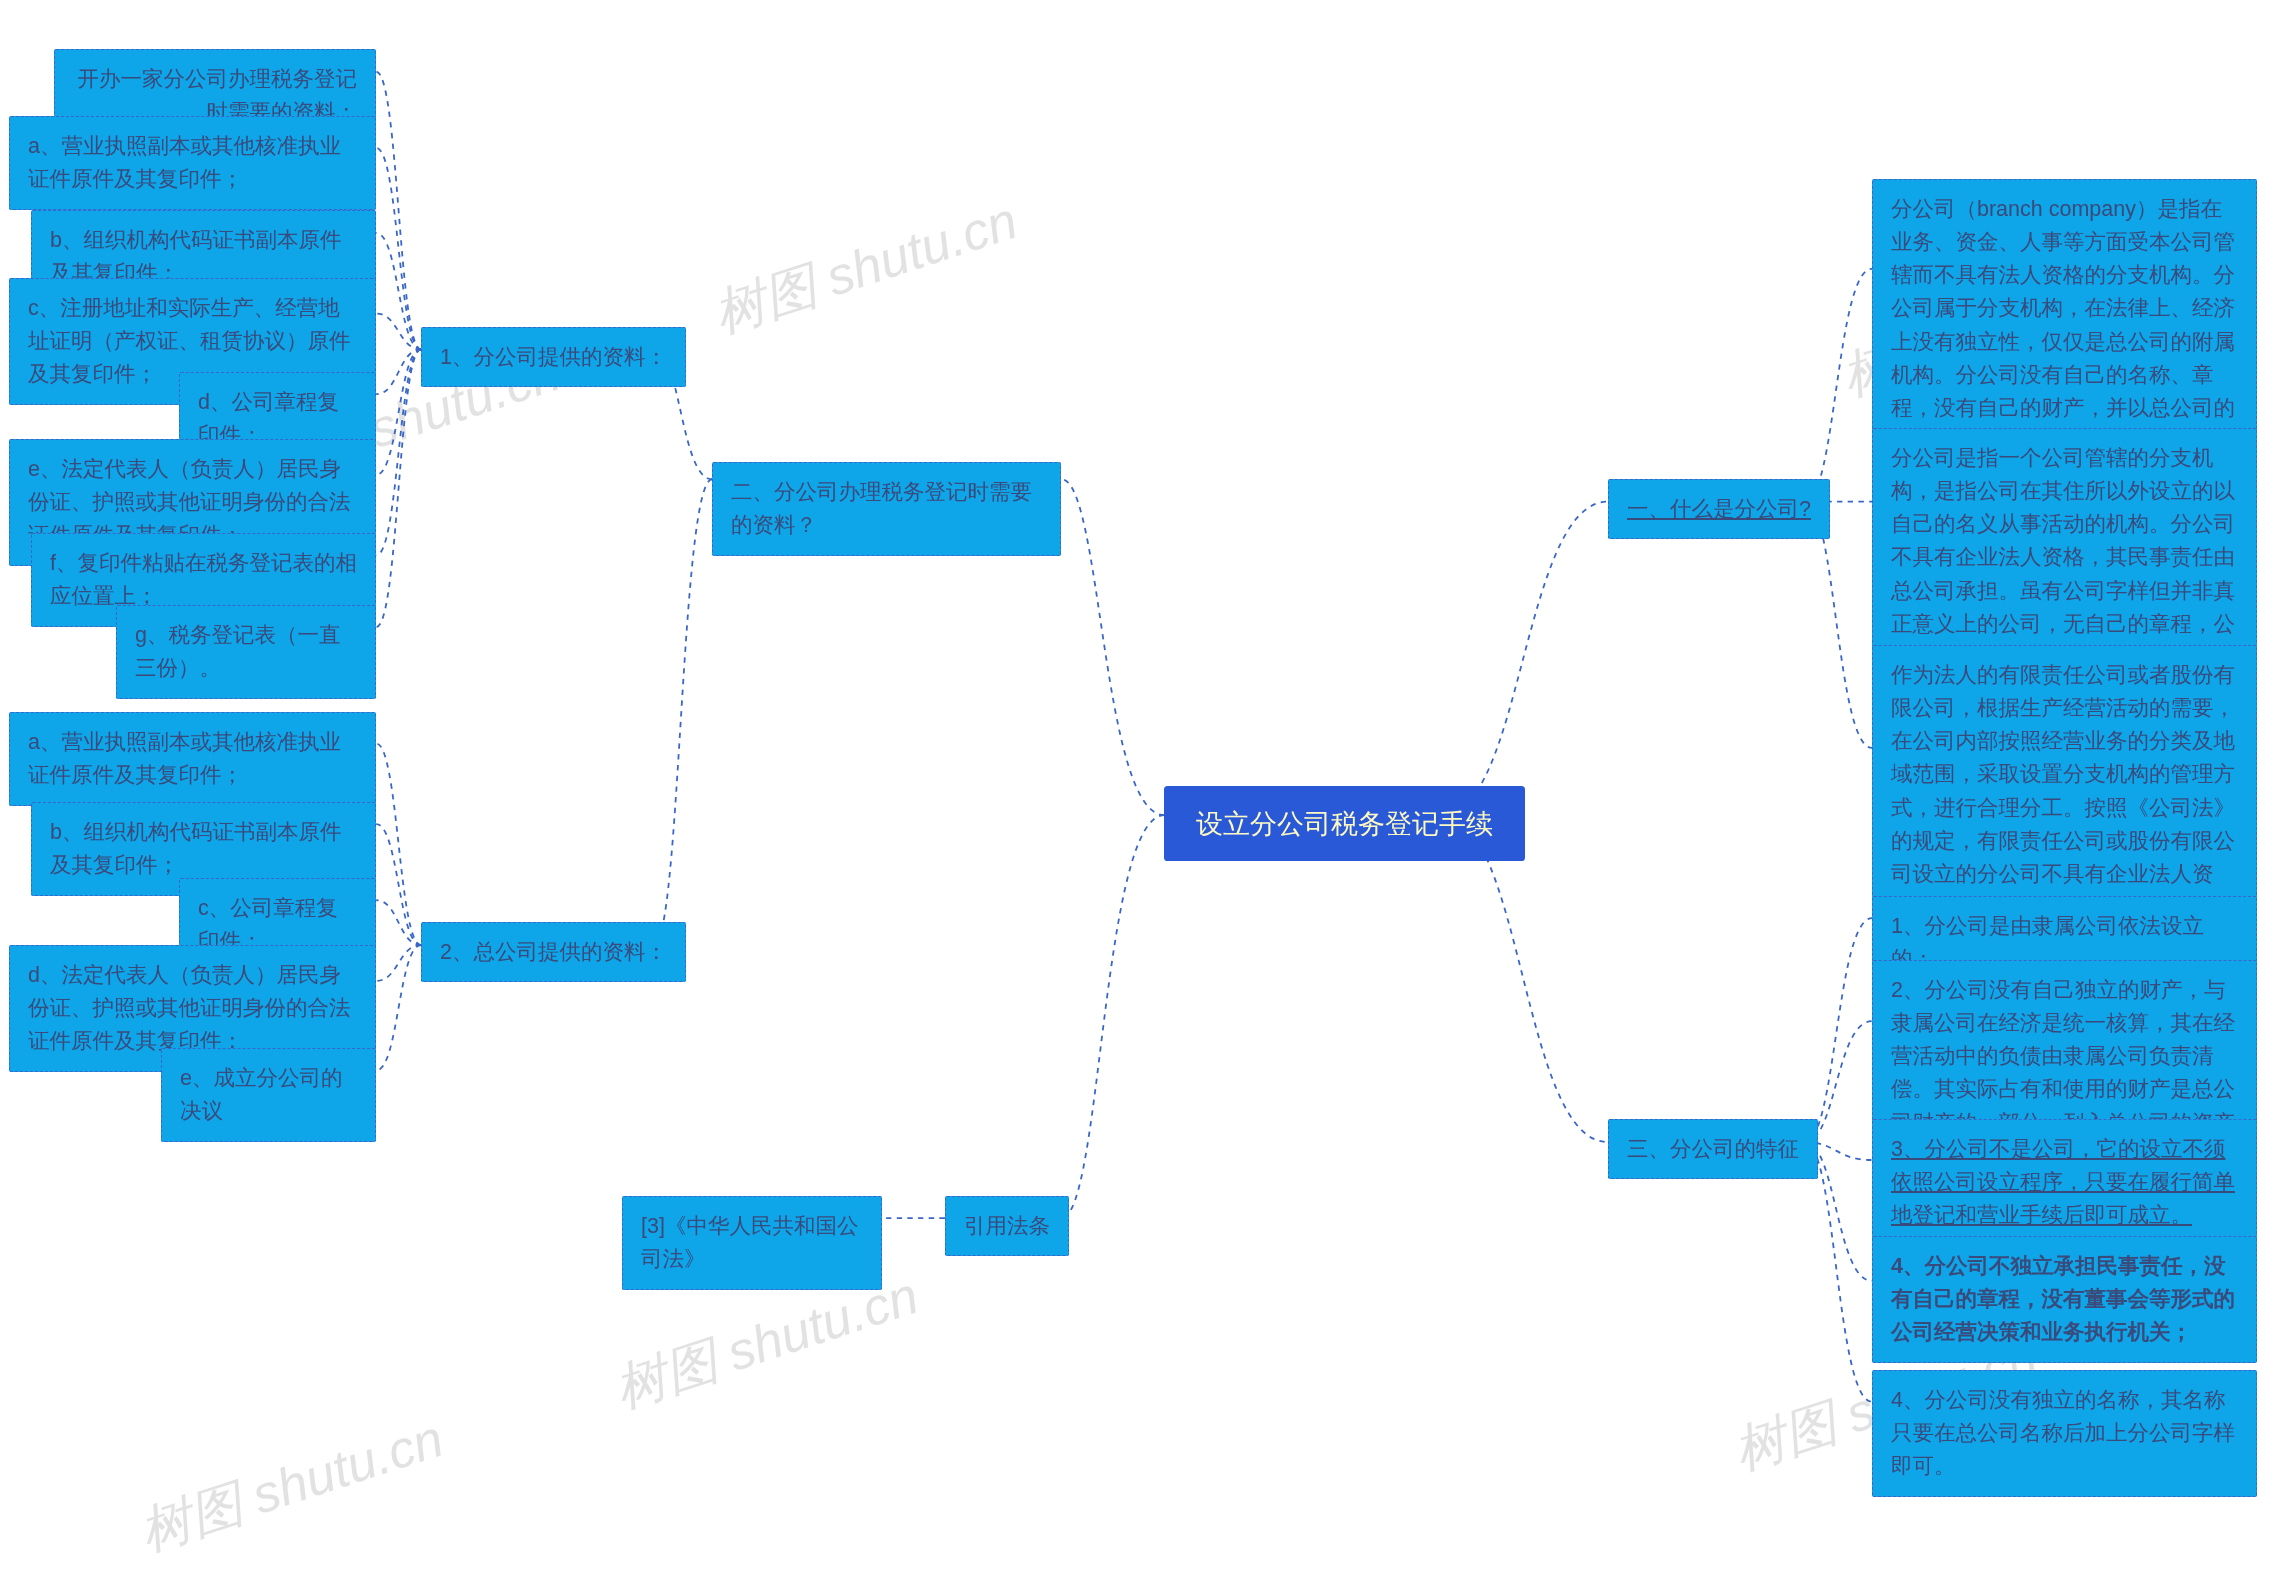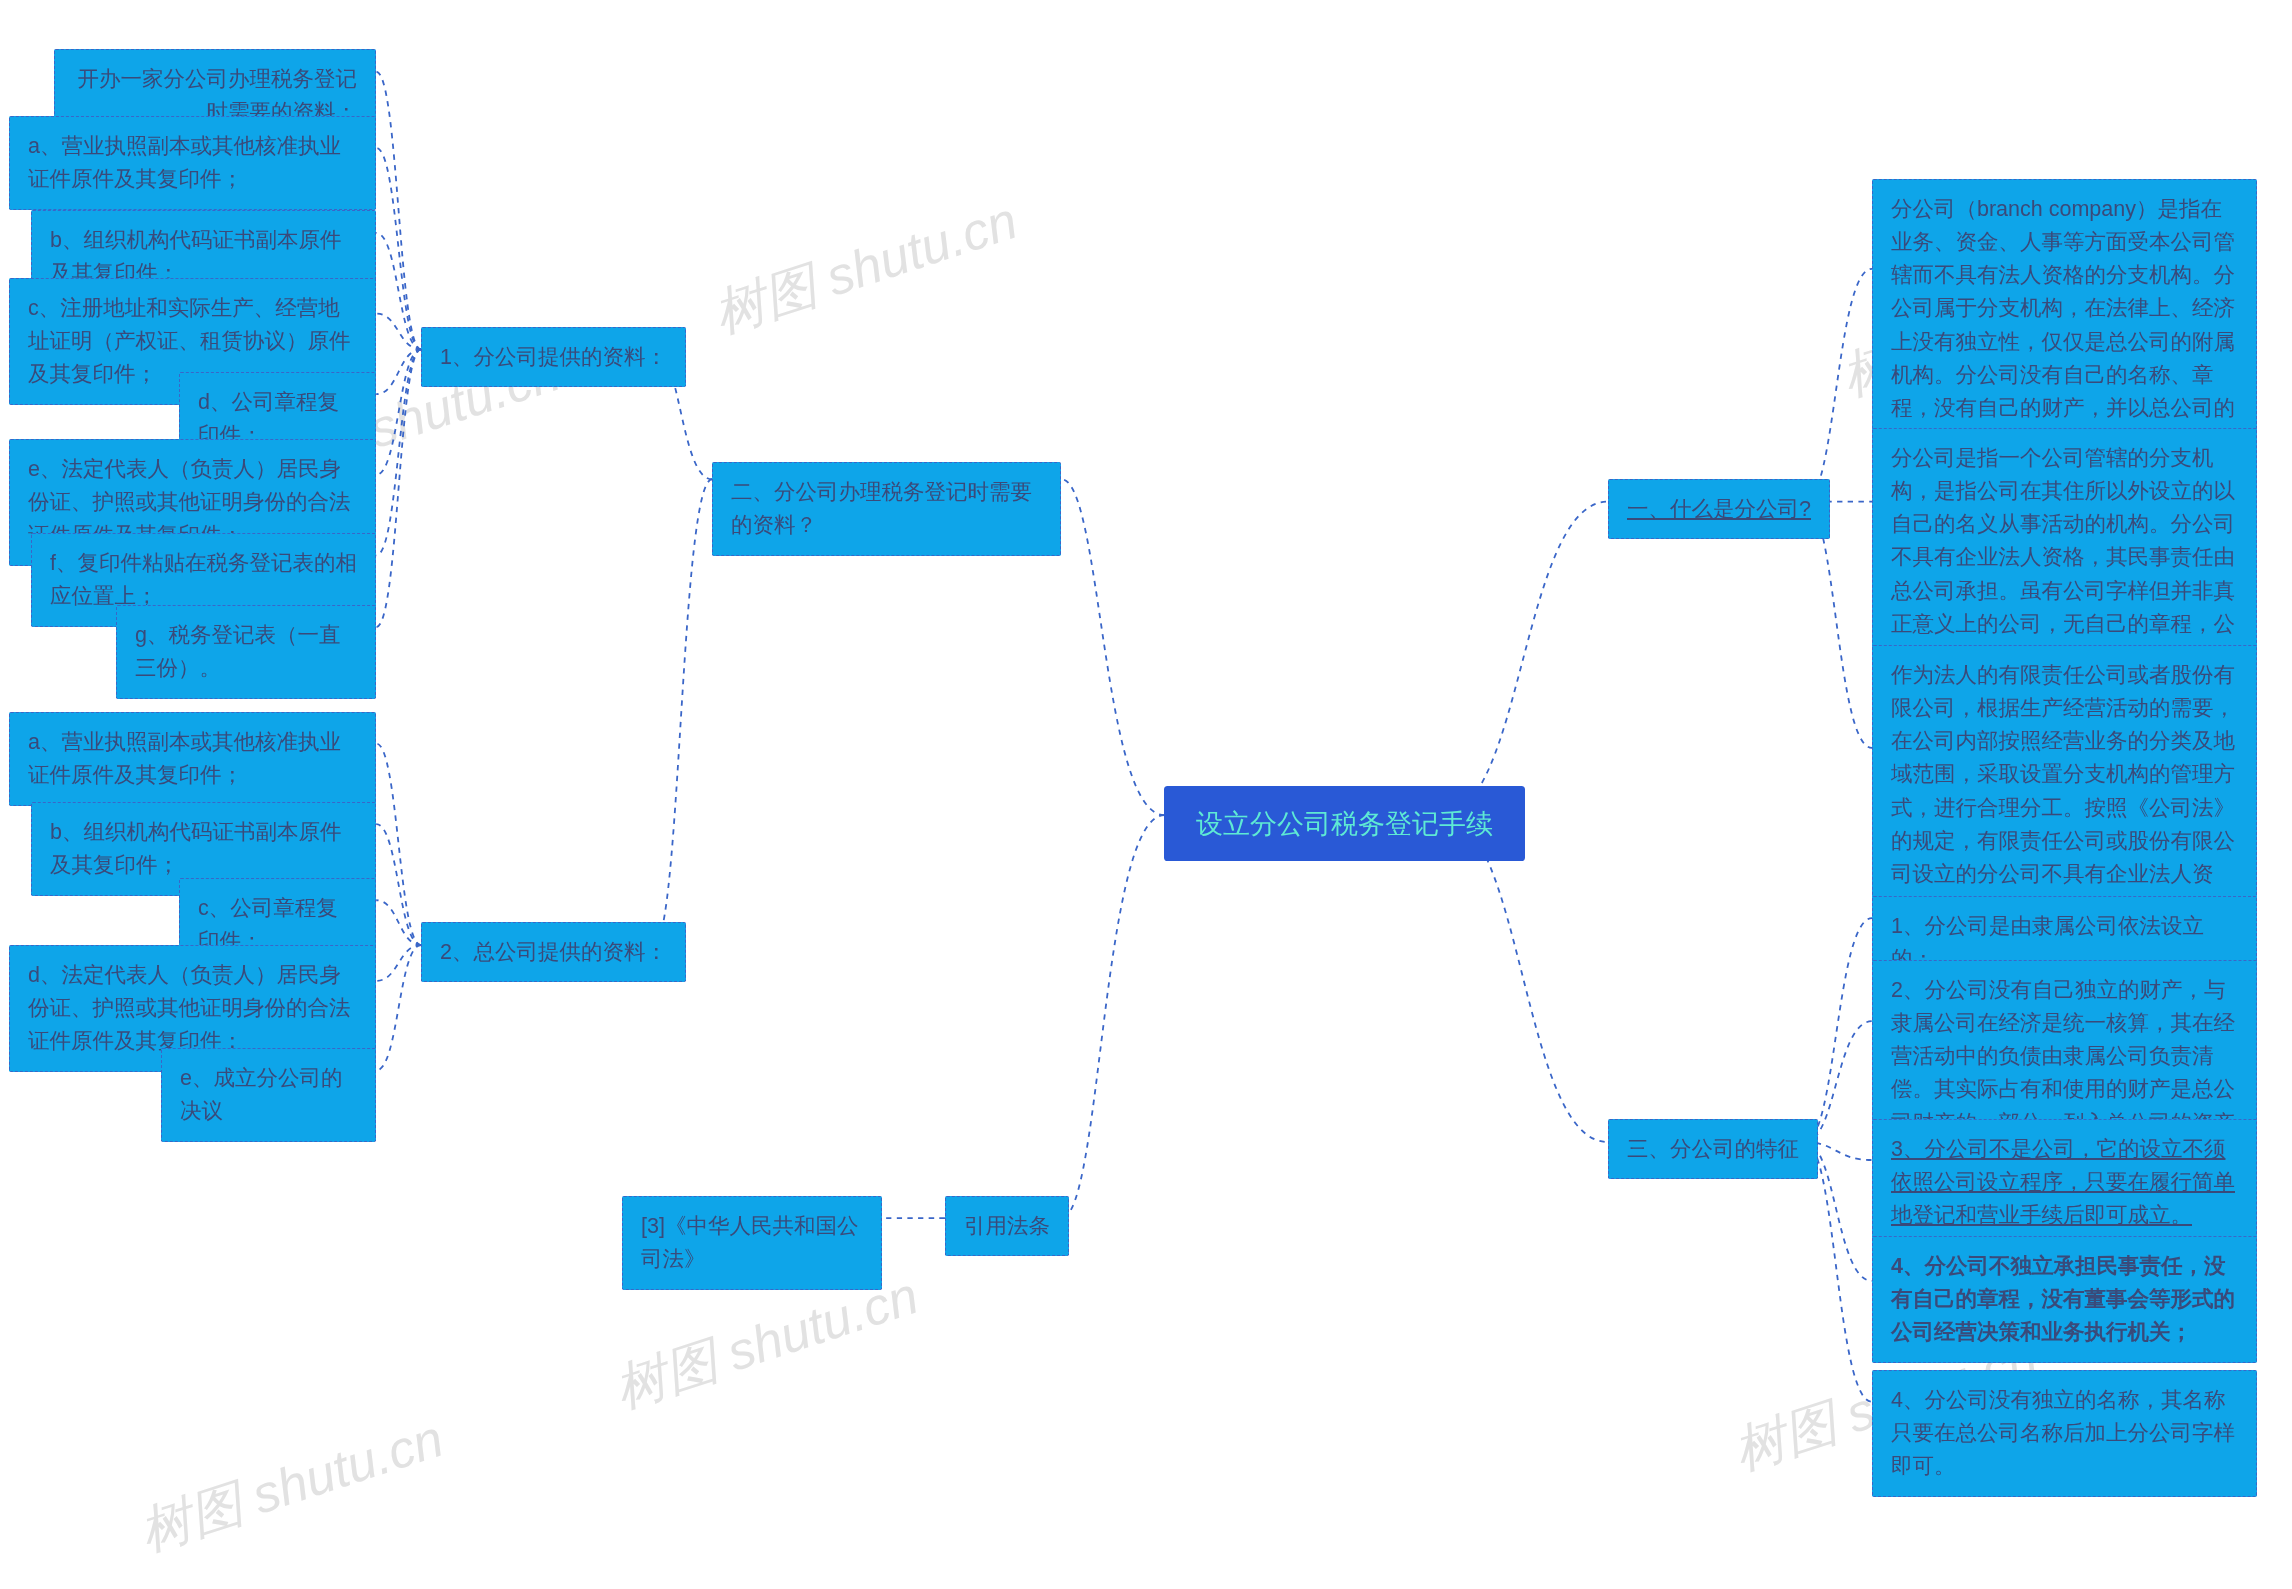--- a/index.html
+++ b/index.html
@@ -27,21 +27,21 @@
     background: #0ea5e9;
     color: #3a4a7a;
     font-size: 21.5px;
     padding: 12.5px 18px;
     line-height: 1.55;
     border-radius: 1.8px;
   }
   .root {
     position: absolute;
     background: #2959d6;
-    color: #5eead4;
+    color: #fef9c3;
     font-size: 27px;
     font-weight: 500;
     padding: 19.7px 32px;
     border-radius: 3.6px;
   }
   svg.connectors {
     position: absolute;
     top: 0; left: 0;
     width: 2293px;
     height: 1590px;

